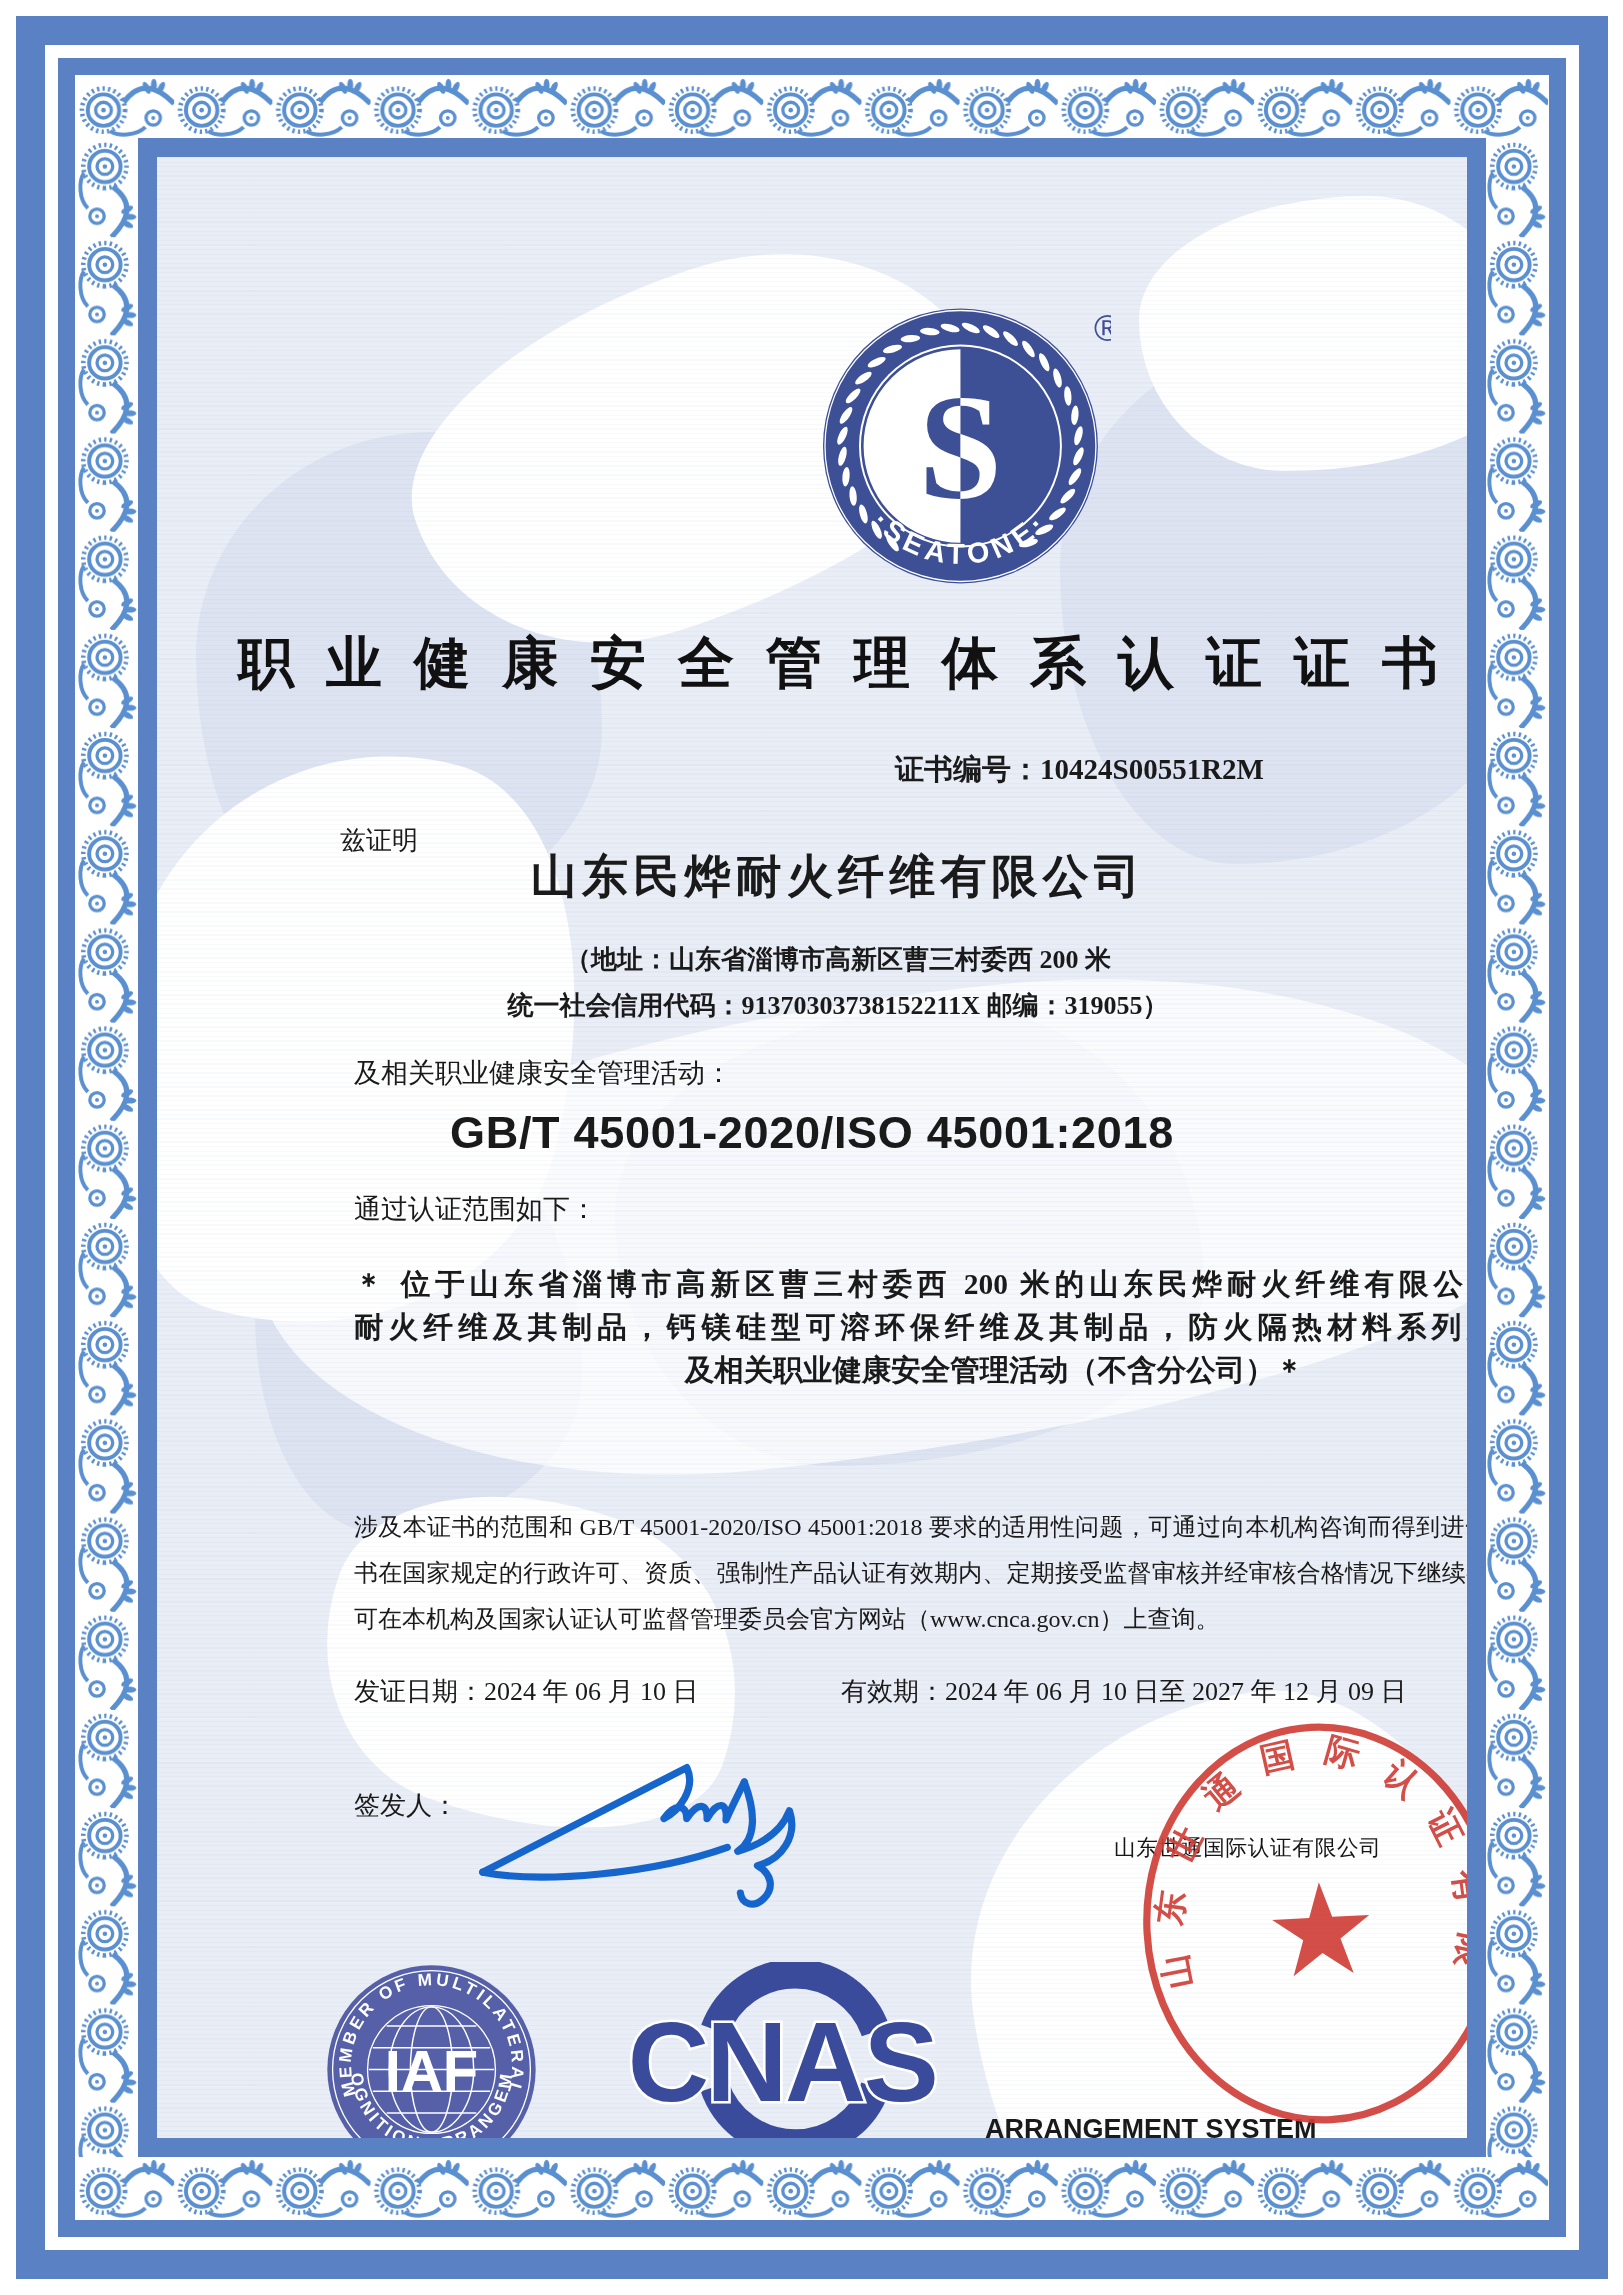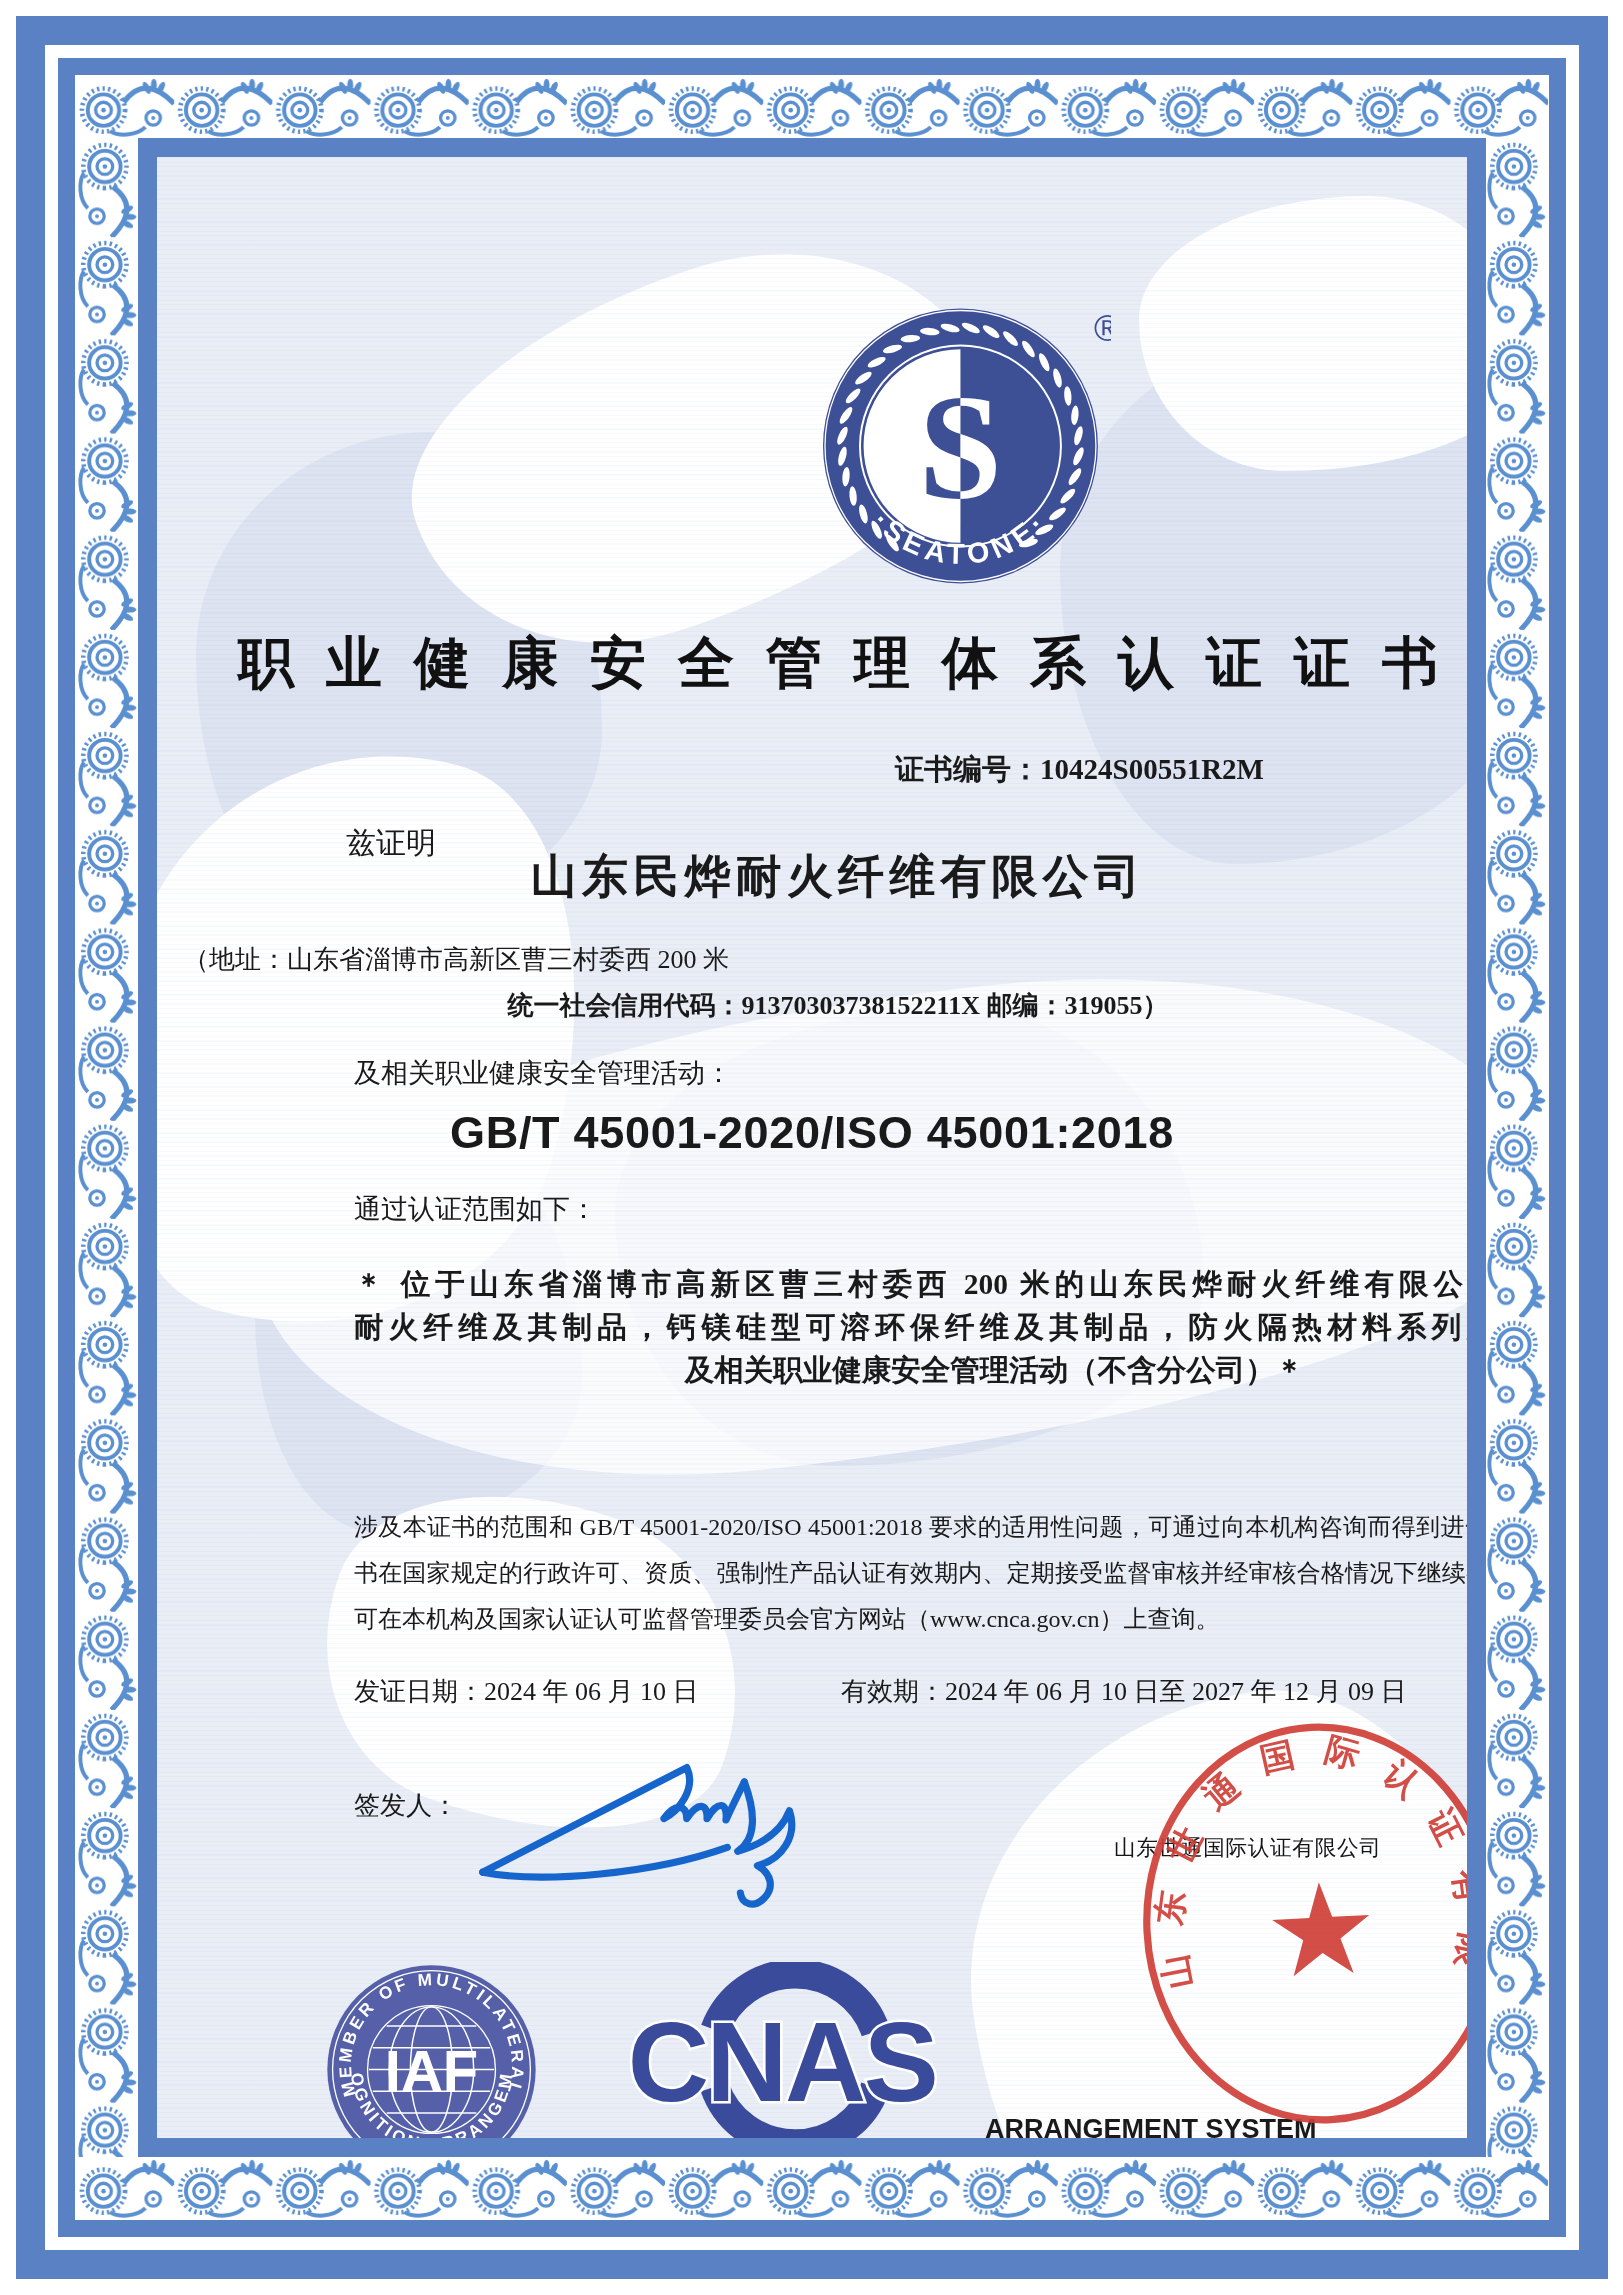--- a/index.html
+++ b/index.html
@@ -18,23 +18,23 @@
   .decor{position:absolute;inset:0;z-index:0;}
   .blob{position:absolute;border-radius:58% 42% 63% 37% / 45% 60% 40% 55%;}
   .blob.w{background:#ffffff;}
   .blob.d{background:#dde3f1;}
   .layer{position:absolute;inset:0;z-index:2;}
   .abs{position:absolute;}
   .zh{font-family:"Liberation Serif","DejaVu Serif",serif;padding-left:26px;}
   .title{left:0;width:100%;top:469px;text-align:center;font-size:56px;font-weight:bold;
          letter-spacing:32px;text-indent:32px;color:#111;}
   .certno{top:593px;right:203px;font-size:29px;font-weight:bold;}
-  .certify{left:163px;top:666px;font-size:30px;}
+  .certify{left:157px;top:666px;font-size:26px;}
   .company{left:0;width:100%;top:689px;text-align:center;font-size:46px;font-weight:bold;letter-spacing:5.2px;}
-  .addr1{left:0;width:100%;top:785px;text-align:left;font-size:26px;font-weight:400;}
+  .addr1{left:0;width:100%;top:785px;text-align:center;font-size:26px;font-weight:700;}
   .addr2{left:0;width:100%;top:831px;text-align:center;font-size:26px;font-weight:600;}
   .std-intro{left:171px;top:898px;font-size:27px;}
   .std-code{left:0;width:100%;top:950px;text-align:center;font-size:45px;font-weight:bold;
             font-family:"Liberation Sans","DejaVu Sans",sans-serif;letter-spacing:0.7px;}
   .scope-intro{left:171px;top:1034px;font-size:27px;}
   .scope{left:171px;width:1281px;top:1106px;font-size:29.5px;font-weight:bold;line-height:43px;}
   .scope .j{text-align:justify;text-align-last:justify;}
   .scope .c{text-align:center;}
   .legal{left:171px;width:1281px;top:1347px;font-size:24px;line-height:46px;text-align:justify;}
   .d-issue{left:171px;top:1517px;font-size:26px;}

